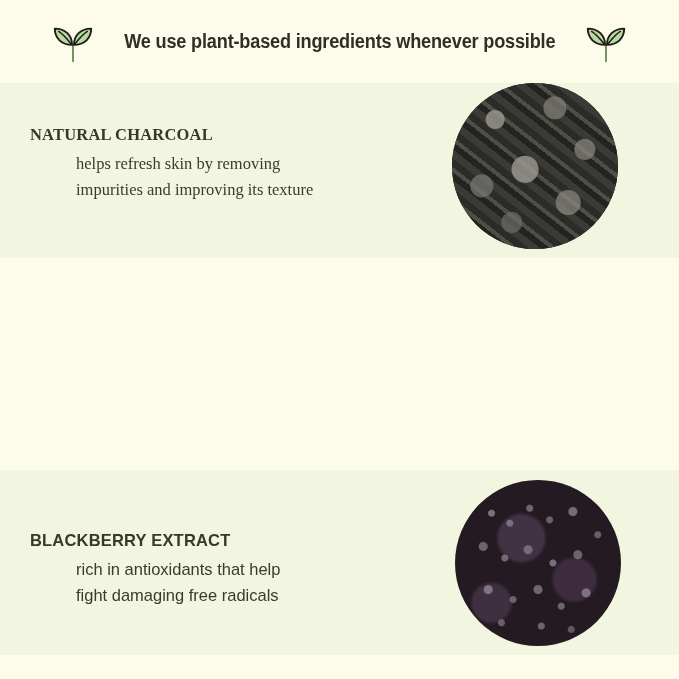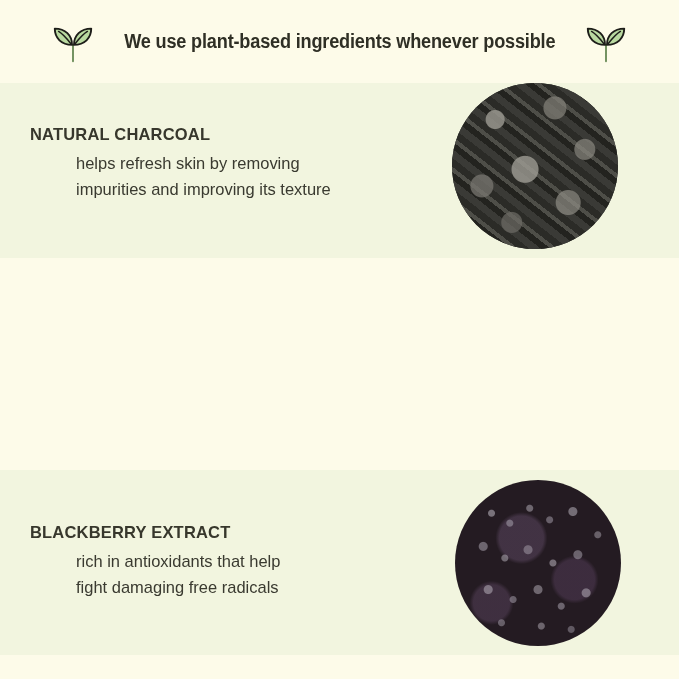--- a/index.html
+++ b/index.html
@@ -25,21 +25,21 @@
     font-size:19.5px;font-weight:bold;color:#2f2f25;
     letter-spacing:-0.2px;white-space:nowrap;
     transform:scaleX(0.93);transform-origin:center;
   }
   .sprout{width:46px;height:46px;display:block;flex:0 0 auto;}
   .sprout.left{margin-left:6px;}
   .sprout.right{margin-right:6px;}
 
   
   .row{position:absolute;left:0;width:679px;height:200px;}
-  .row.r1{top:83px;}
+  .row.r1{top:83px;font-family:Liberation Serif, serif;}
   .row.r2{top:270px;}
   .row.r3{top:465px;}
 
   .circle{
     position:absolute;width:166px;height:166px;border-radius:50%;
     overflow:hidden;
   }
   .circle .inner{position:absolute;inset:0;}
 
   
@@ -152,21 +152,21 @@
         <span class="line">impurities and improving its texture</span>
       </div>
     </div>
   </div>
 
 
   <div class="row r3">
     <div class="circle" style="left:455px;top:15px;">
       <div class="inner blackberry"></div>
     </div>
-    <div class="text-block" style="left:30px;top:58px;">
+    <div class="text-block" style="left:30px;top:66px;">
       <div class="ing-title">BLACKBERRY EXTRACT</div>
       <div class="ing-desc">
         <span class="line">rich in antioxidants that help</span>
         <span class="line">fight damaging free radicals</span>
       </div>
     </div>
   </div>
 
 </div>
 

